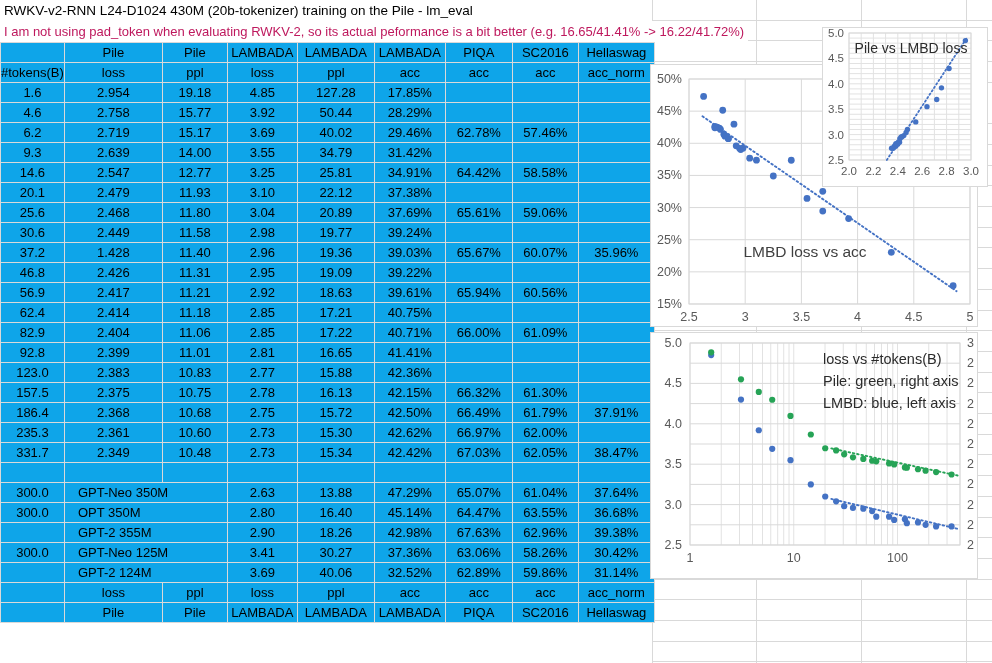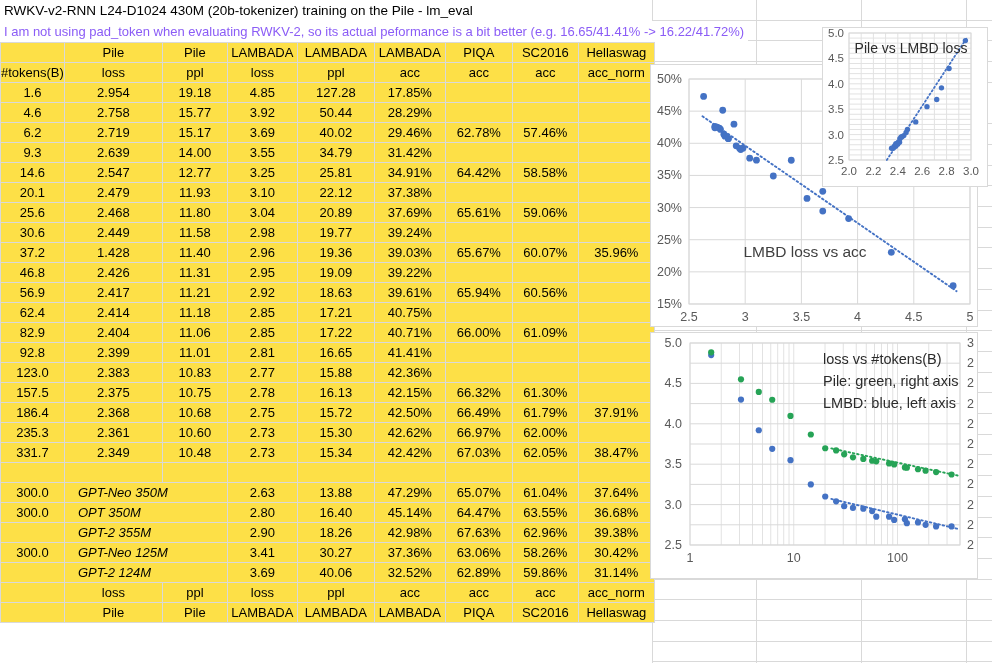--- a/index.html
+++ b/index.html
@@ -8,26 +8,26 @@
   .grid-bg{position:absolute;left:652px;top:0;width:340px;height:663px;z-index:0;
     background-image:
       repeating-linear-gradient(to bottom,transparent 0,transparent 19.7px,#d9d9d9 19.7px,#d9d9d9 20.7px),
       linear-gradient(to right,#d9d9d9 0,#d9d9d9 1px,transparent 1px),
       linear-gradient(to right,transparent 104px,#d9d9d9 104px,#d9d9d9 105px,transparent 105px),
       linear-gradient(to right,transparent 209px,#d9d9d9 209px,#d9d9d9 210px,transparent 210px),
       linear-gradient(to right,transparent 314px,#d9d9d9 314px,#d9d9d9 315px,transparent 315px);}
   .title-row{position:absolute;left:4px;top:0;height:21px;line-height:21px;font-size:13.5px;
              color:#000;white-space:nowrap;z-index:1;background:#fff;padding-right:8px;}
   .note-row{position:absolute;left:4px;top:21px;height:21px;line-height:21px;font-size:13px;
-            color:#8b5cf6;white-space:nowrap;z-index:1;background:#fff;padding-right:4px;}
+            color:#be185d;white-space:nowrap;z-index:1;background:#fff;padding-right:4px;}
   table.sheet-table{position:absolute;left:0;top:42px;border-collapse:collapse;
-                    table-layout:fixed;z-index:1;background:#fde047;}
+                    table-layout:fixed;z-index:1;background:#0ea5e9;}
   table.sheet-table td{border:1px solid #d9d9d9;font-size:13px;color:#000;text-align:center;
       padding:0;height:19px;white-space:nowrap;overflow:visible;font-family:"Liberation Sans",sans-serif;}
-  table.sheet-table td.name-cell{text-align:left;padding-left:13px;font-style:italic;}
+  table.sheet-table td.name-cell{text-align:left;padding-left:13px;}
   .chart{position:absolute;background:#fff;border:1px solid #d9d9d9;}
   #chartAcc{left:650px;top:64px;width:326px;height:261px;z-index:2;}
   #chartInset{left:822px;top:27px;width:164px;height:158px;z-index:3;}
   #chartTok{left:650px;top:332px;width:326px;height:245px;z-index:2;}
 </style>
 </head>
 <body>
 
 <div class="sheet">
   <div class="grid-bg"></div>

